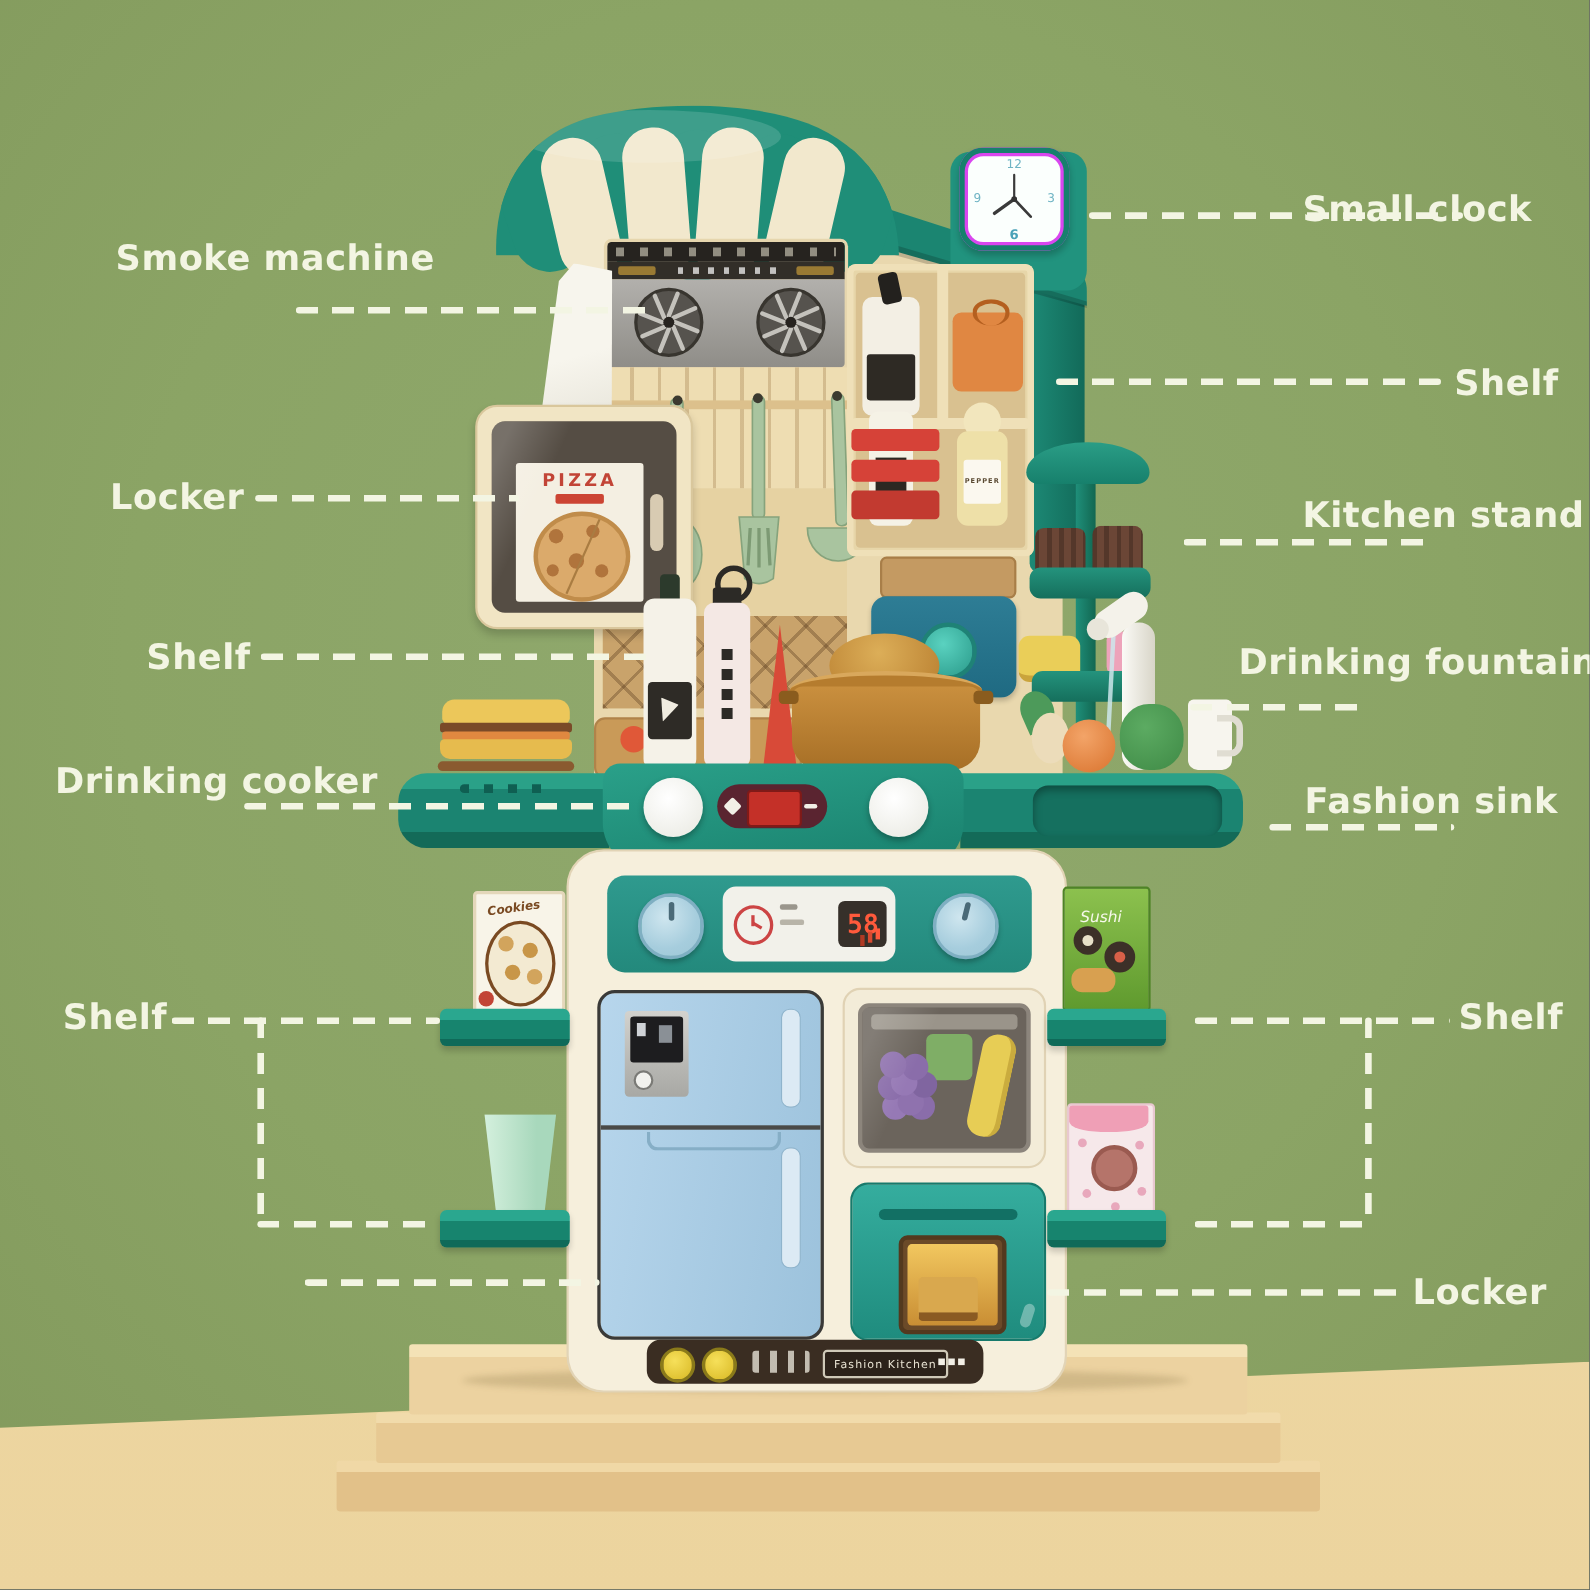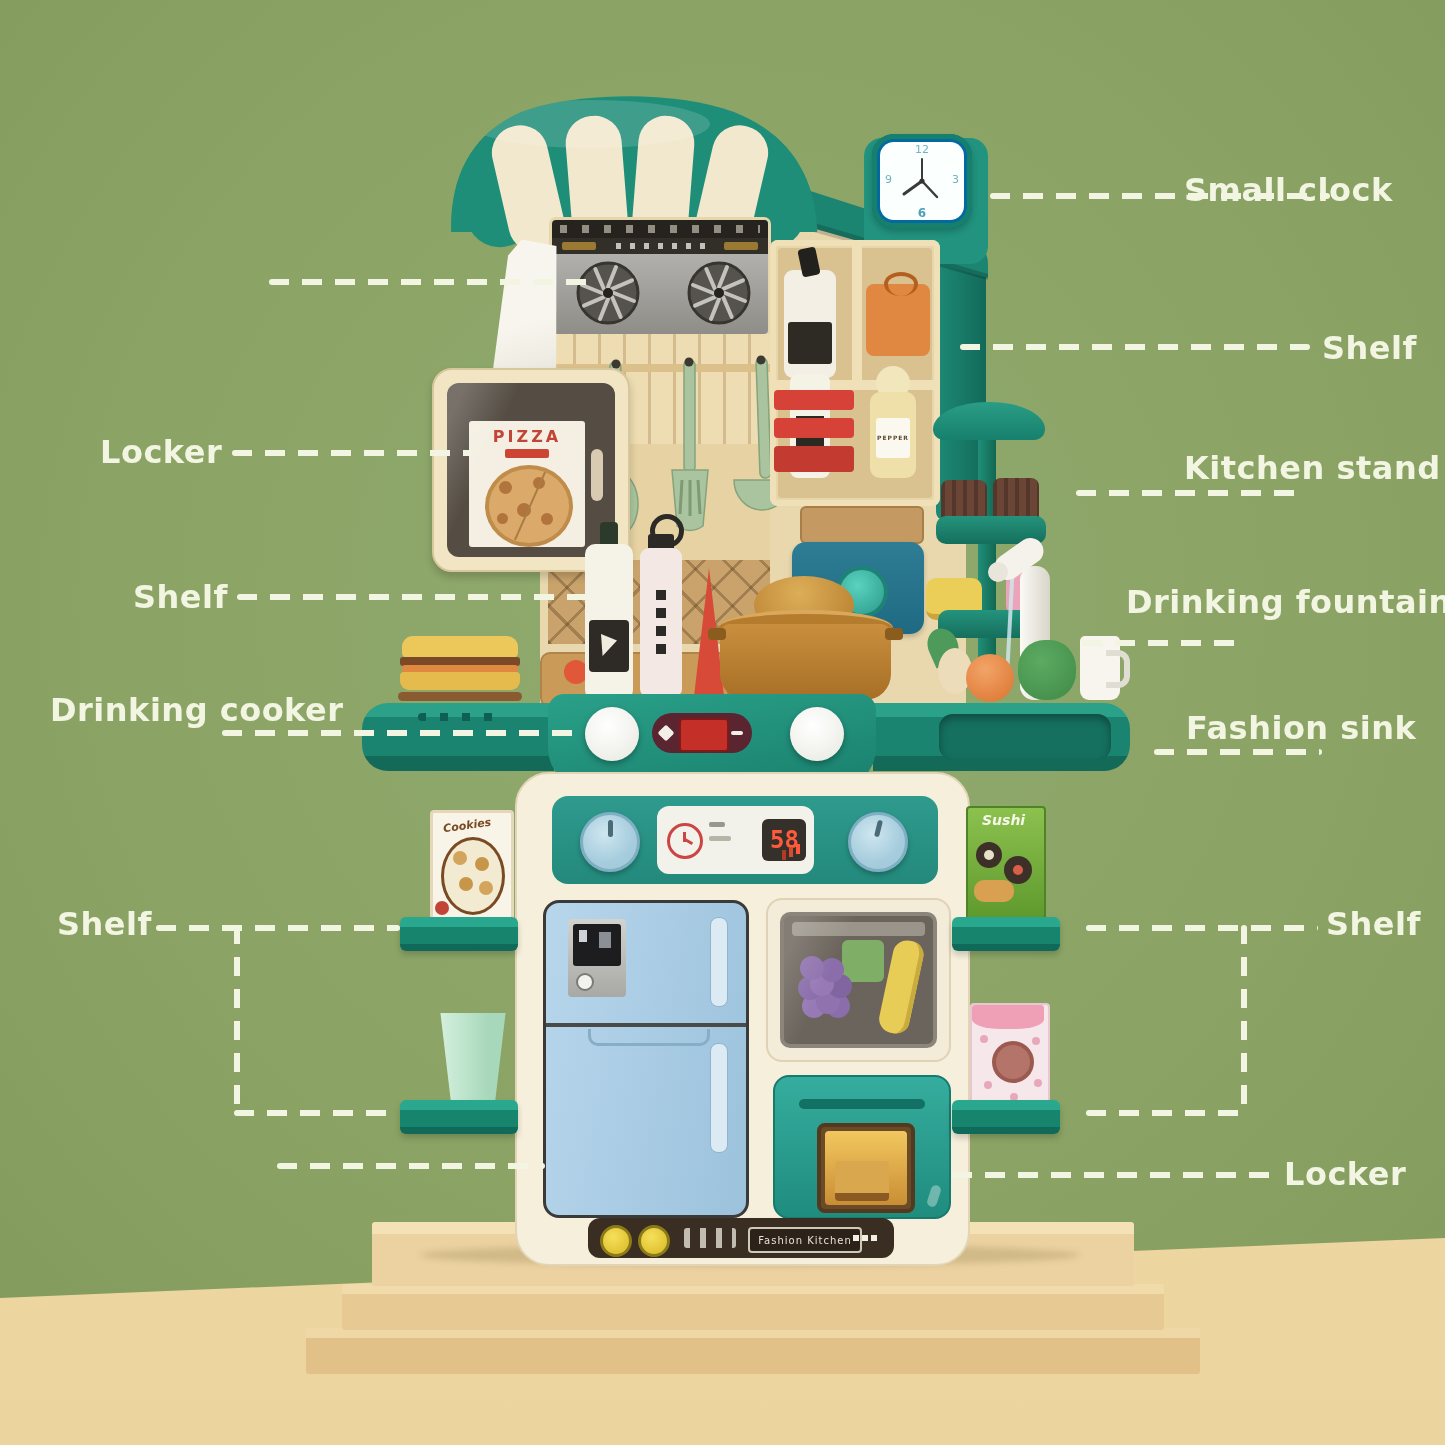--- a/index.html
+++ b/index.html
@@ -59,21 +59,21 @@
       <g fill="#f2e8cd">
         <rect x="48" y="34" width="56" height="128" rx="27" transform="rotate(-13 76 44)"></rect>
         <rect x="124" y="24" width="56" height="138" rx="27" transform="rotate(-4.5 152 30)"></rect>
         <rect x="200" y="24" width="56" height="138" rx="27" transform="rotate(4.5 228 30)"></rect>
         <rect x="276" y="34" width="56" height="128" rx="27" transform="rotate(13 304 44)"></rect>
       </g>
       <ellipse cx="150" cy="32" rx="120" ry="24" fill="rgba(255,255,255,.14)"></ellipse>
     </g>
   </svg>
 
-  <div class="abs" style="left:872px;top:134px;width:100px;height:94px;background:#0369a1;border-radius:22px;box-shadow:inset 0 0 0 5px #17806d,0 4px 6px rgba(0,0,0,.2);">
+  <div class="abs" style="left:872px;top:134px;width:100px;height:94px;background:#d946ef;border-radius:22px;box-shadow:inset 0 0 0 5px #17806d,0 4px 6px rgba(0,0,0,.2);">
     <div class="abs" style="left:8px;top:8px;right:8px;bottom:8px;background:#fbfffd;border-radius:14px;">
       <span class="abs" style="left:50%;top:1px;transform:translateX(-50%);font-size:11px;color:#6fb4c4;">12</span>
       <span class="abs" style="right:5px;top:50%;transform:translateY(-58%);font-size:11px;color:#6fb4c4;">3</span>
       <span class="abs" style="left:50%;bottom:0;transform:translateX(-50%);font-size:12px;color:#4aa2b8;font-weight:700;">6</span>
       <span class="abs" style="left:5px;top:50%;transform:translateY(-58%);font-size:11px;color:#6fb4c4;">9</span>
       <svg class="abs" style="left:0;top:0;" width="84" height="78">
         <g stroke="#3a3a3a" stroke-linecap="round">
           <line x1="42" y1="39" x2="42" y2="17" stroke-width="2"></line>
           <line x1="42" y1="39" x2="24" y2="52" stroke-width="3"></line>
           <line x1="42" y1="39" x2="57" y2="55" stroke-width="2.4"></line>
@@ -356,35 +356,36 @@
     <div class="abs" style="left:8px;top:24px;width:58px;height:72px;border:3px solid #7a4a22;border-radius:50%;background:#f3ead2;
          "></div>
     <div class="abs" style="left:20px;top:38px;width:14px;height:14px;border-radius:50%;background:#d2a45c;box-shadow:22px 6px 0 #c89648,6px 26px 0 #c89648,26px 30px 0 #d2a45c;"></div>
     <div class="abs" style="left:2px;bottom:6px;width:14px;height:14px;border-radius:50%;background:#c24436;"></div>
   </div>
   <div class="shelfboard" style="left:400px;top:917px;width:118px;"></div>
   <div class="abs" style="left:436px;top:1013px;width:74px;height:88px;background:linear-gradient(90deg,#d8f2e0,#a8d8bc 70%);clip-path:polygon(6% 0,94% 0,80% 100%,20% 100%);"></div>
   <div class="shelfboard" style="left:400px;top:1100px;width:118px;"></div>
 
   <div class="abs" style="left:966px;top:806px;width:76px;height:110px;background:linear-gradient(#8cc14e,#5f9a2e);border:2px solid #4e8426;border-radius:4px;">
-    <span style="position:absolute;left:14px;top:4px;font-size:14px;font-weight:700;font-style:italic;color:#f6f8ea;">Sushi</span>
+    <span style="position:absolute;left:14px;top:18px;font-size:14px;font-weight:400;font-style:italic;color:#f6f8ea;">Sushi</span>
     <div class="abs" style="left:8px;top:34px;width:26px;height:26px;border-radius:50%;background:#3c3028;"></div>
     <div class="abs" style="left:16px;top:42px;width:10px;height:10px;border-radius:50%;background:#e8e0c8;"></div>
     <div class="abs" style="left:36px;top:48px;width:28px;height:28px;border-radius:50%;background:#3c3028;"></div>
     <div class="abs" style="left:45px;top:57px;width:10px;height:10px;border-radius:50%;background:#d86048;"></div>
     <div class="abs" style="left:6px;top:72px;width:40px;height:22px;border-radius:10px;background:#d8a050;"></div>
   </div>
   <div class="shelfboard" style="left:952px;top:917px;width:108px;"></div>
   <div class="abs" style="left:970px;top:1003px;width:76px;height:98px;background:#f6e8ea;border-radius:4px;border:2px solid #e8c8d0;">
     <div class="abs" style="left:0;top:0;width:72px;height:24px;background:#ef9fb6;border-radius:3px 3px 40% 40%;"></div>
     <div class="abs" style="left:20px;top:36px;width:34px;height:34px;border-radius:50%;background:#b5746a;border:4px solid #9a5a50;"></div>
     <div class="abs" style="left:8px;top:30px;width:8px;height:8px;border-radius:50%;background:#e8a8bc;box-shadow:52px 2px 0 #e8a8bc,4px 46px 0 #e8a8bc,54px 44px 0 #e8a8bc,30px 58px 0 #e8a8bc;"></div>
   </div>
   <div class="shelfboard" style="left:952px;top:1100px;width:108px;"></div>
 
+  <div class="lbl" style="left:105px;top:216px;">Smoke machine</div>
   <div class="dash" style="left:269px;top:279px;width:323px;"></div>
 
   <div class="lbl" style="left:1184px;top:156px;margin-top:16px;">Small clock</div>
   <div class="dash" style="left:990px;top:193px;width:340px;"></div>
 
   <div class="lbl" style="left:1322px;top:330px;">Shelf</div>
   <div class="dash" style="left:960px;top:344px;width:350px;"></div>
 
   <div class="lbl" style="left:100px;top:434px;">Locker</div>
   <div class="dash" style="left:232px;top:450px;width:240px;"></div>

